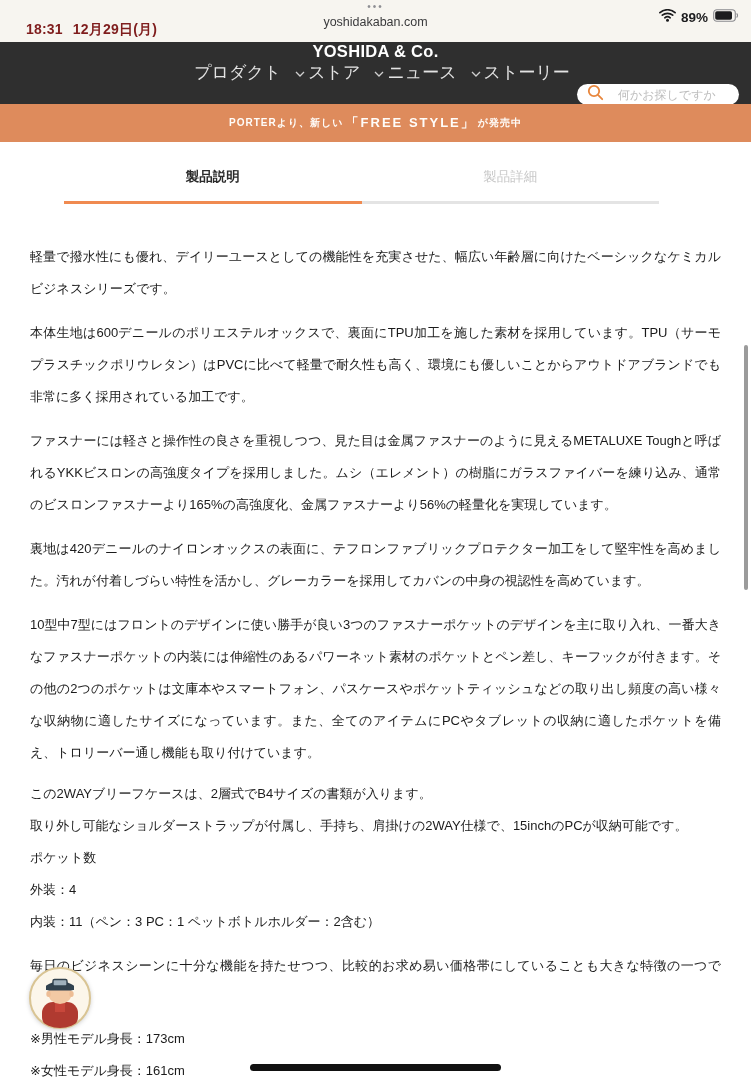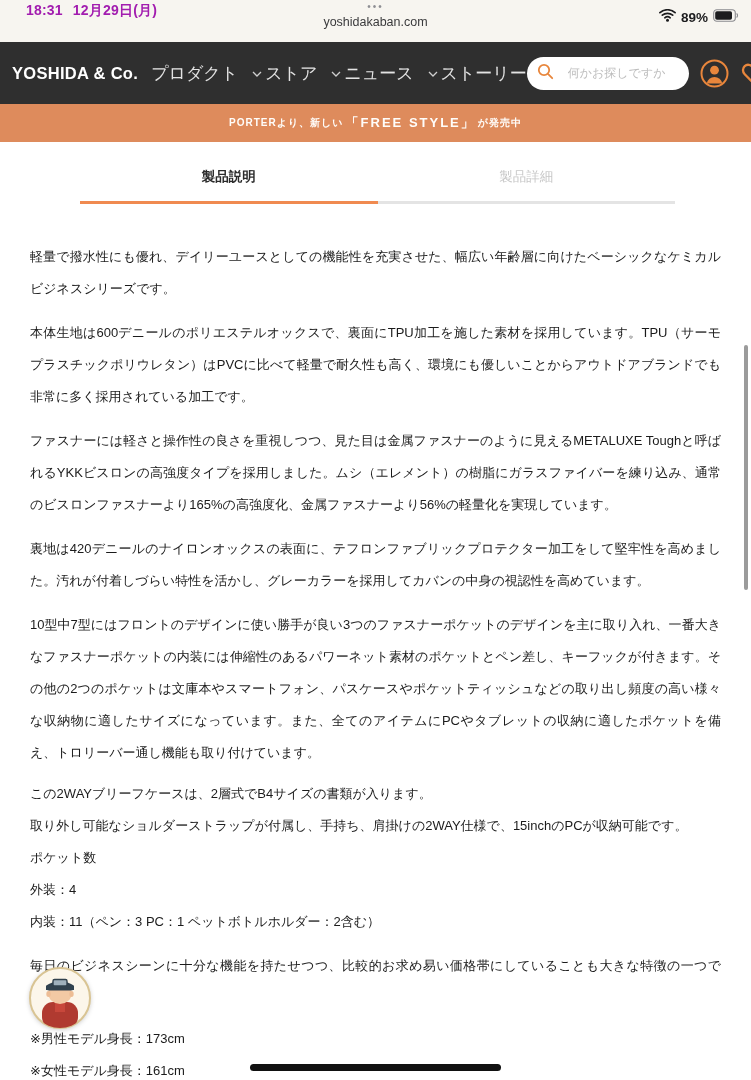--- a/index.html
+++ b/index.html
@@ -6,31 +6,31 @@
   html,body { width:751px; height:1080px; }
   body {
     font-family:"Liberation Sans","DejaVu Sans",sans-serif;
     background:#ffffff; position:relative; overflow:hidden;
     -webkit-font-smoothing:antialiased;
   }
   .screen { position:absolute; inset:0; width:751px; height:1080px; background:#fff; }
 
   
   .status-bar { position:absolute; top:0; left:0; width:751px; height:42px; background:#F7F5F0; }
-  .sb-left { position:absolute; left:26px; top:2px; font-size:14px; font-weight:700; color:#a21caf; letter-spacing:.2px; }
+  .sb-left { position:absolute; left:26px; top:21px; font-size:14px; font-weight:700; color:#7f1d1d; letter-spacing:.2px; }
   .sb-left .sb-date { margin-left:10px; font-weight:600; }
   .sb-center { position:absolute; left:0; right:0; top:0; text-align:center; }
   .sb-dots { color:#8E8E93; font-size:10px; letter-spacing:2px; line-height:14px; display:block; }
   .sb-url { color:#3A3A3C; font-size:12.5px; font-weight:500; line-height:16px; display:block; }
   .sb-right { position:absolute; right:12px; top:8px; display:flex; align-items:center; gap:5px; }
   .sb-batt-text { font-size:13.5px; font-weight:600; color:#1C1C1E; }
 
   
   .navbar { position:absolute; top:42px; left:0; width:751px; height:62px; background:#2F2F2F;
-            display:flex; align-items:center; padding:0 12px; }
+            display:flex; align-items:center; padding:0 12px;flex-direction:column; }
   .logo { color:#FFFFFF; font-size:16.5px; font-weight:700; letter-spacing:.3px; white-space:nowrap; }
   .menu { display:flex; align-items:center; margin-left:13px; gap:14px; }
   .menu-item { display:flex; align-items:center; gap:3px; color:#E3E3E3; font-size:17px; cursor:pointer; white-space:nowrap; }
   .chev { display:inline-flex; margin-top:2px; }
   .search-pill { margin-left:auto; width:162px; height:33px; background:#FFFFFF; border-radius:17px;
                  display:flex; align-items:center; padding:0 10px; gap:14px; }
   .search-pill input { border:none; outline:none; background:transparent; width:115px;
                        font-size:12px; color:#333; font-family:inherit; }
   .search-pill input::placeholder { color:#BDBDBD; }
   .nav-icons { display:flex; align-items:center; gap:10px; margin-left:11px; }
@@ -38,21 +38,21 @@
   .bag-count { position:absolute; top:13px; left:0; right:0; text-align:center;
                font-size:11px; font-weight:700; color:#FCEBDD; }
 
   
   .banner { position:absolute; top:104px; left:0; width:751px; height:38px; background:#DE8B5C;
             display:flex; align-items:center; justify-content:center; color:#FFFDFA; }
   .banner .b-reg { font-size:10px; font-weight:700; letter-spacing:1px; }
   .banner .b-bold { font-size:13px; font-weight:700; letter-spacing:2px; margin:0 2px; }
 
   
-  .tabs { position:absolute; top:152px; left:80px; width:595px; height:52px; display:flex; }
+  .tabs { position:absolute; top:152px; left:64px; width:595px; height:52px; display:flex; }
   .tab { width:50%; text-align:center; line-height:49px; font-size:13.5px; cursor:pointer;
          border-bottom:3px solid #E4E4E4; }
   .tab.active { color:#2B2B2B; font-weight:600; border-bottom-color:#F08A50; }
   .tab.inactive { color:#C8C8C8; font-weight:500; }
 
   
   .content { position:absolute; top:229px; left:30px; width:691px; color:#1B1B1B;
              font-size:13px; font-weight:500; }
   .content p { line-height:32px; margin:12px 0 9px; text-align:justify; }
   .spec-block { margin:0 0 9px; }

